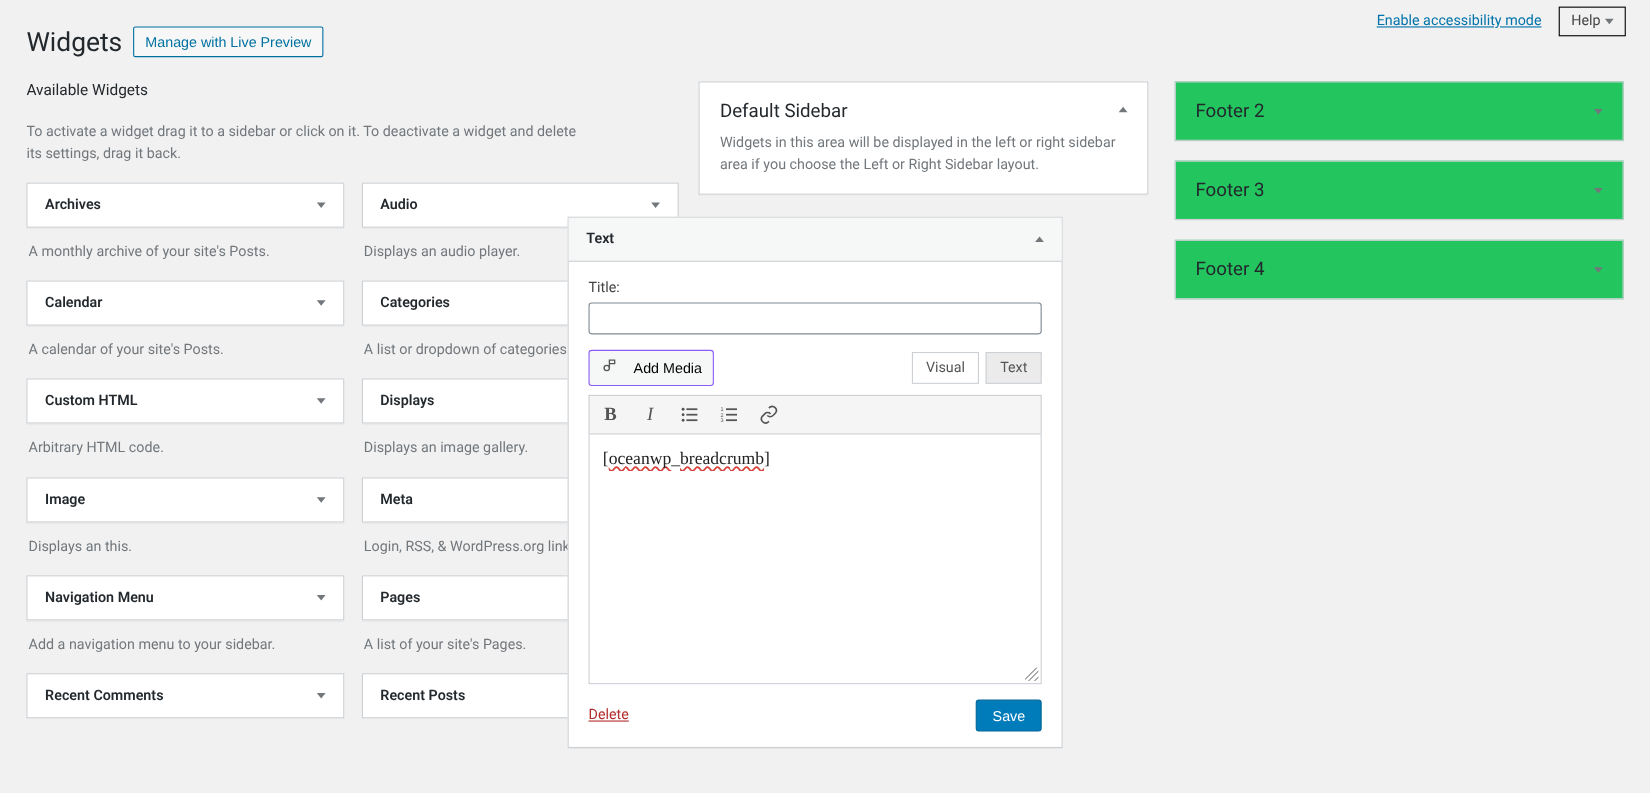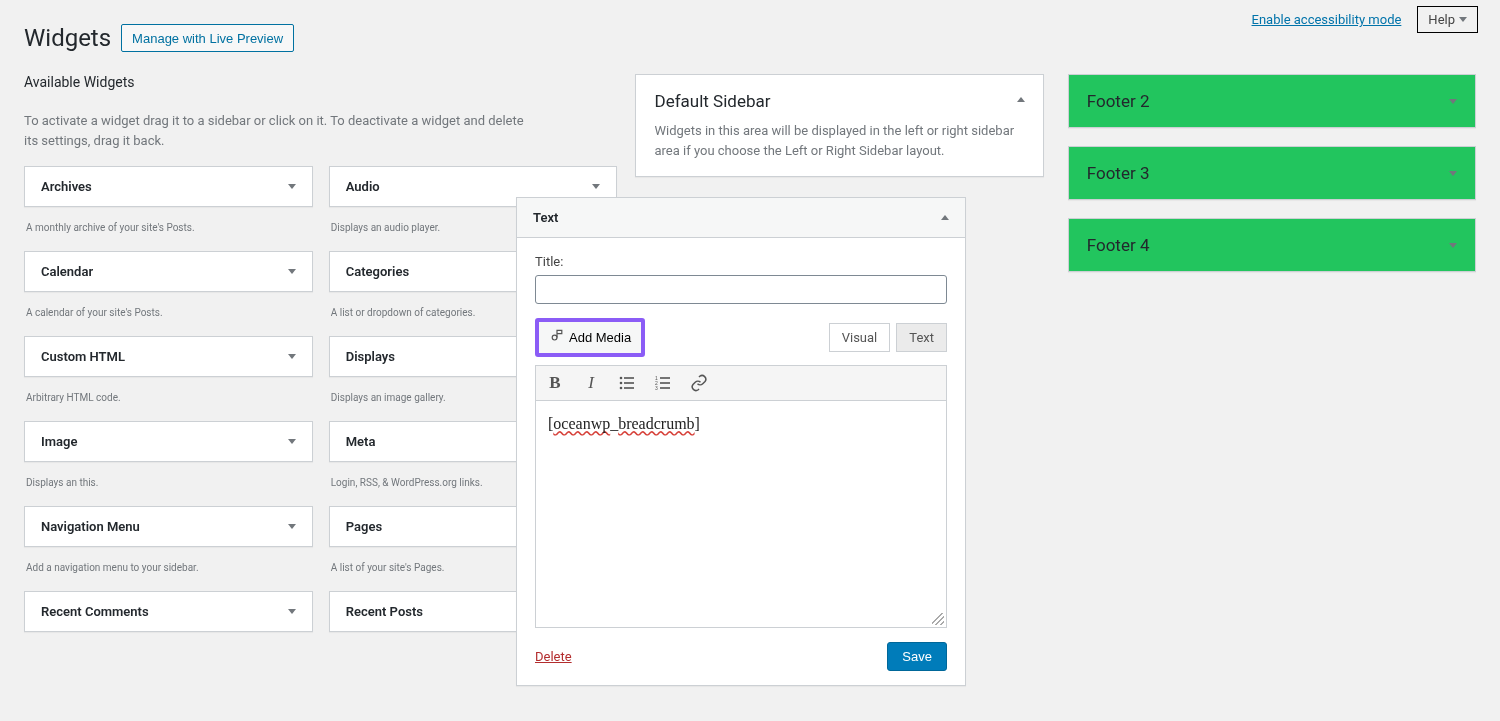--- a/index.html
+++ b/index.html
@@ -74,21 +74,21 @@
     border: 1px solid #ccd0d4;
     box-shadow: 0 1px 1px rgba(0,0,0,.04);
     padding: 12px 16px;
     display: flex;
     justify-content: space-between;
     align-items: center;
     cursor: move;
     margin-bottom: 10px;
   }
   .widget-box .label { font-size: 13px; color: #23282d; font-weight: 600; }
-  .widget-desc { font-size: 10px; color: #72777c; padding: 4px 2px 16px 2px; line-height: 1.4; }
+  .widget-desc { font-size: 13px; color: #72777c; padding: 4px 2px 16px 2px; line-height: 1.4; }
   .caret-down {
     width: 0; height: 0;
     border-left: 4px solid transparent;
     border-right: 4px solid transparent;
     border-top: 5px solid #72777c;
   }
   .caret-up {
     width: 0; height: 0;
     border-left: 4px solid transparent;
     border-right: 4px solid transparent;
@@ -139,26 +139,26 @@
   .tinput {
     width: 100%;
     border: 1px solid #7e8993;
     border-radius: 3px;
     padding: 6px 8px;
     font-size: 13px;
     margin-bottom: 14px;
   }
   .media-row { display:flex; justify-content: space-between; align-items: center; margin-bottom: 0px; }
   .add-media-btn {
-    border: 4px solid #8b5cf6;
+    border: 1px solid #8b5cf6;
     background: #f6f7f7;
     padding: 6px 10px;
     font-size: 13px;
     cursor: pointer;
-    display: flex; align-items: center; gap: 4px;
+    display: flex; align-items: center; gap: 14px;
     border-radius: 3px;
   }
   .tabbar { display:flex; }
   .tab {
     border: 1px solid #ccd0d4;
     background: #fff;
     padding: 6px 12px;
     font-size: 13px;
     cursor: pointer;
     color: #555;

